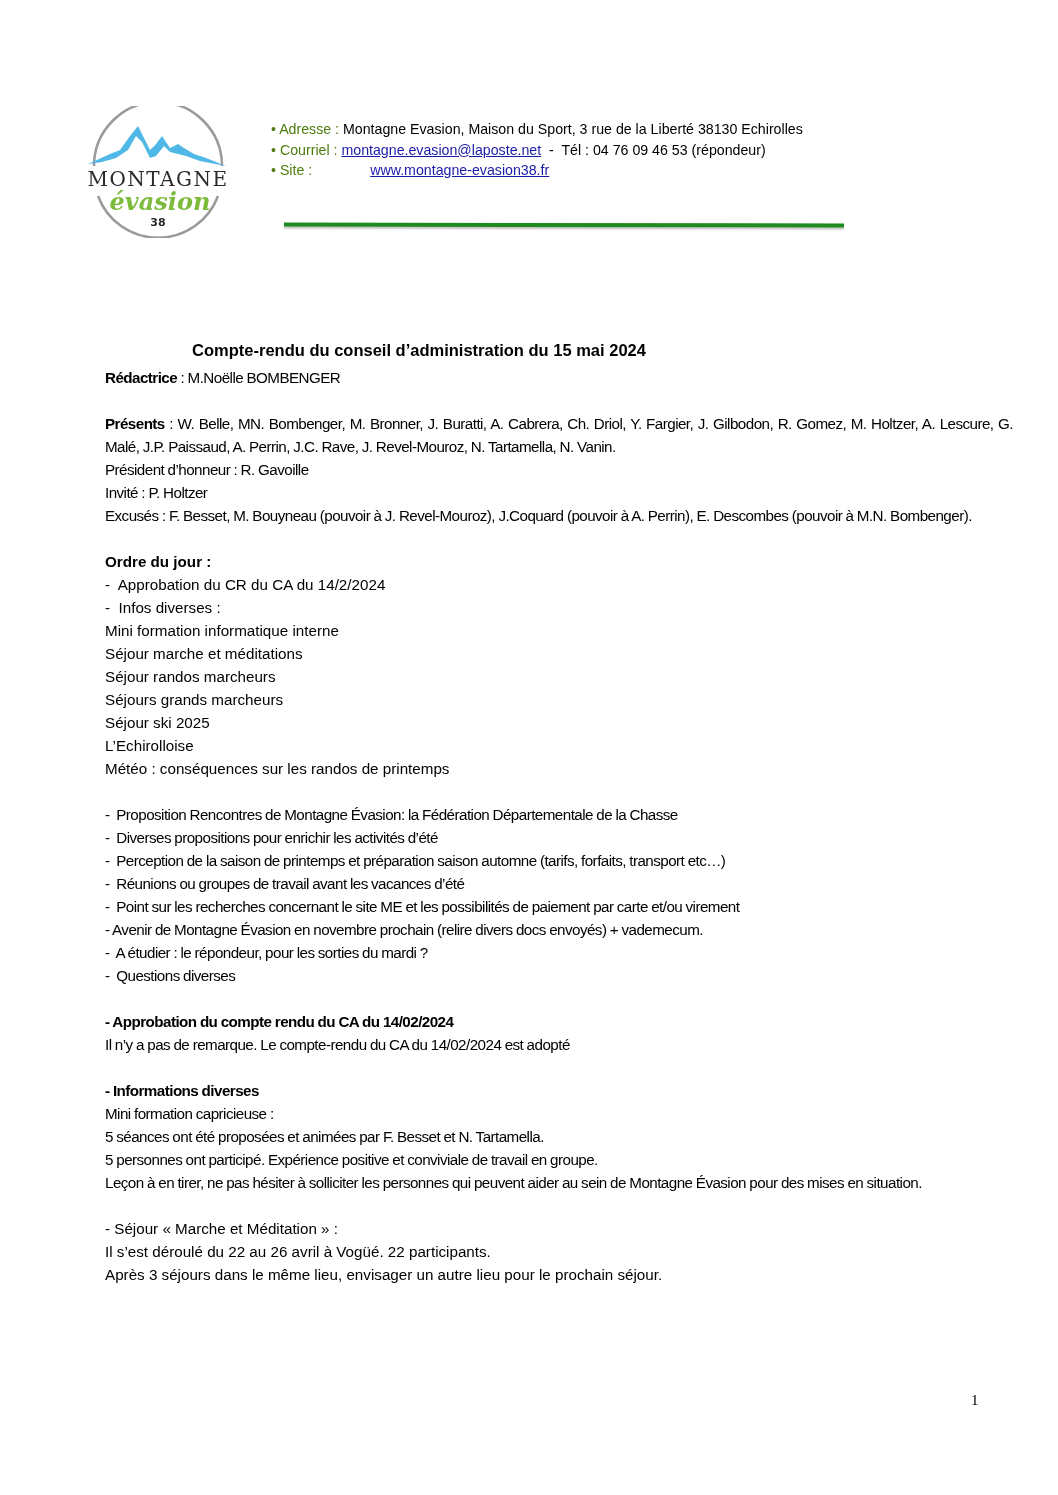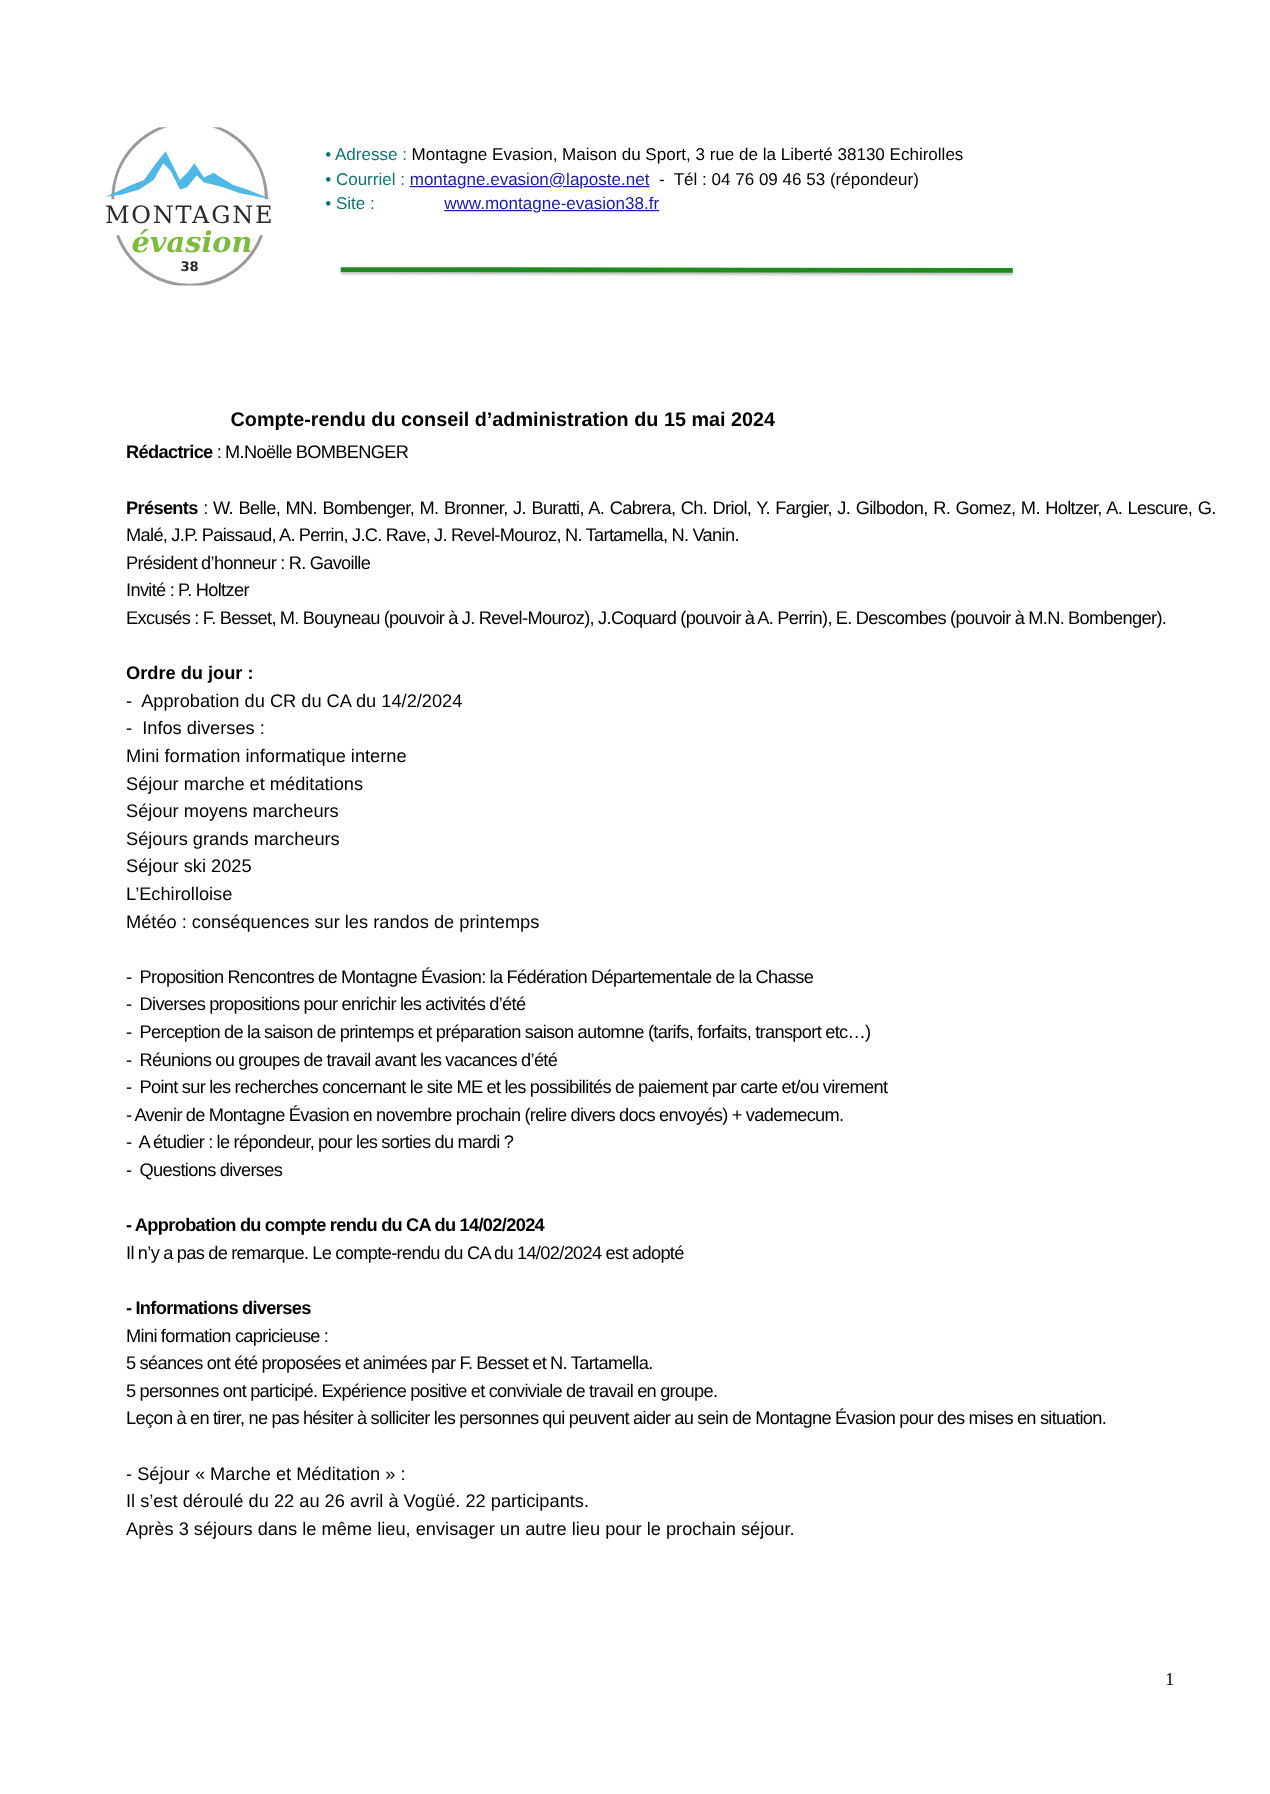--- a/index.html
+++ b/index.html
@@ -1,21 +1,21 @@
 <!DOCTYPE html>
 <html><head>
 <meta charset="utf-8">
 <style>
   html, body { margin: 0; padding: 0; background: #ffffff; }
   body { width: 1058px; height: 1495px; position: relative; overflow: hidden;
          font-family: "Liberation Sans", sans-serif; color: #000; }
   .abs { position: absolute; }
   .logo { left: 80px; top: 106px; width: 156px; height: 132px; }
   .contact { left: 271px; top: 119px; font-size: 14.2px; line-height: 20.5px; white-space: nowrap; }
-  .contact .lbl { color: #0f766e; }
+  .contact .lbl { color: #4d7c0f; }
   .contact a { color: #1a1aa8; text-decoration: underline; }
   .rule { left: 284px; top: 223px; width: 560px; height: 4px; background: #1f8a1f;
           box-shadow: 0 2px 2px rgba(120,120,120,0.45); transform: rotate(0.08deg); }
   .title { left: 0; width: 838px; top: 296px; text-align: center; font-weight: bold; font-size: 16.5px; margin-top: 45px; }
   .body { left: 87px; top: 366px; width: 908px; font-size: 15.2px; line-height: 23px; margin-left: 18px; }
   .body p { margin: 0; }
   .gap { height: 23px; }
   .cond { letter-spacing: -0.55px; word-spacing: -0.3px; }
   .just { text-align: justify; }
   b { font-weight: bold; }
@@ -60,21 +60,21 @@
   <p class="cond">Président d’honneur : R. Gavoille</p>
   <p class="cond">Invité : P. Holtzer</p>
   <p class="cond just">Excusés : F. Besset, M. Bouyneau (pouvoir à J. Revel-Mouroz), J.Coquard (pouvoir à A. Perrin), E. Descombes (pouvoir à M.N. Bombenger).</p>
   <div class="gap"></div>
 
   <p><b>Ordre du jour :</b></p>
   <p style="white-space:pre">-  Approbation du CR du CA du 14/2/2024</p>
   <p style="white-space:pre">-  Infos diverses :</p>
   <p>Mini formation informatique interne</p>
   <p>Séjour marche et méditations</p>
-  <p>Séjour moyens marcheurs</p>
+  <p>Séjour randos marcheurs</p>
   <p>Séjours grands marcheurs</p>
   <p>Séjour ski 2025</p>
   <p>L’Echirolloise</p>
   <p>Météo : conséquences sur les randos de printemps</p>
   <div class="gap"></div>
   <p class="cond" style="white-space:pre">-  Proposition Rencontres de Montagne Évasion: la Fédération Départementale de la Chasse</p>
   <p class="cond" style="white-space:pre">-  Diverses propositions pour enrichir les activités d’été</p>
   <p class="cond" style="white-space:pre">-  Perception de la saison de printemps et préparation saison automne (tarifs, forfaits, transport etc…)</p>
   <p class="cond" style="white-space:pre">-  Réunions ou groupes de travail avant les vacances d’été</p>
   <p class="cond" style="white-space:pre">-  Point sur les recherches concernant le site ME et les possibilités de paiement par carte et/ou virement</p>

